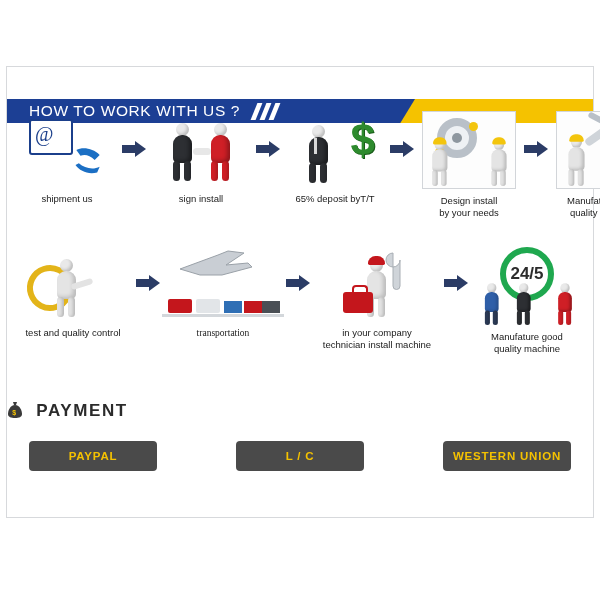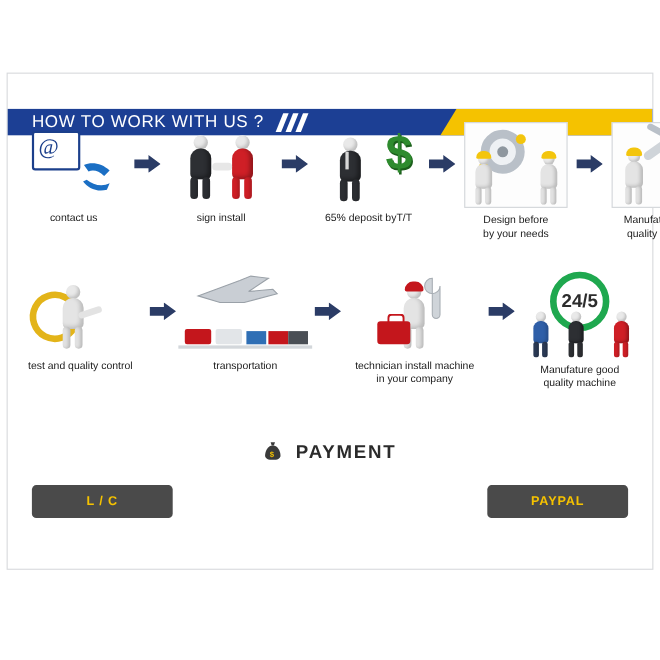--- a/index.html
+++ b/index.html
@@ -300,21 +300,21 @@
     font-weight: bold;
     color: #2c2c2c;
   }
 
   
   .payment-title {
     position: absolute;
     left: 0;
     top: 334px;
     width: 586px;
-    text-align: center;
+    text-align: left;
     font-size: 17px;
     letter-spacing: 1.6px;
     color: #2b2b2b;
     font-weight: bold;
   }
   .pay-icon {
     display: inline-block;
     vertical-align: -3px;
     margin-right: 7px;
   }
@@ -364,21 +364,21 @@
         <div class="thumb">
           <div class="scene">
             <div class="mail-box"></div>
             <div class="mail-at">@</div>
             <svg class="phone" viewBox="0 0 40 36">
               <path d="M6 6 C14 2 26 4 34 12 L28 18 C22 12 16 11 11 13 Z" fill="#1b6fc4"></path>
               <path d="M9 22 C16 28 26 30 34 26 L31 33 C20 36 10 31 5 24 Z" fill="#1b6fc4"></path>
             </svg>
           </div>
         </div>
-        <div class="caption">contact us</div>
+        <div class="caption">shipment us</div>
       </div>
 
       <div class="arrow">
         <svg width="24" height="16" viewBox="0 0 24 16">
             <path d="M0 4 H13 V0 L24 8 L13 16 V12 H0 Z" fill="#2b3c66"></path>
           </svg>
       </div>
 
       <div class="step">
         <div class="thumb">
@@ -445,21 +445,21 @@
             <div class="man" style="position:absolute; right:6px; bottom:2px; transform:scale(0.8); transform-origin:bottom right;">
               <div class="helmet"></div>
                 <div class="head"></div>
                 <div class="body"></div>
                 <div class="legL"></div>
                 <div class="legR"></div>
             </div>
           </div>
         </div>
         <div class="caption">
-          <div>Design before</div>
+          <div>Design install</div>
           <div>by your needs</div>
         </div>
       </div>
 
       <div class="arrow">
         <svg width="24" height="16" viewBox="0 0 24 16">
             <path d="M0 4 H13 V0 L24 8 L13 16 V12 H0 Z" fill="#2b3c66"></path>
           </svg>
       </div>
 
@@ -518,21 +518,21 @@
               <path d="M2 20 L40 6 L50 2 L66 4 L48 16 L70 14 L74 18 L44 26 L22 26 Z" fill="#c9ced4" stroke="#9aa1a8" stroke-width="1"></path>
             </svg>
             <div class="truck" style="left:6px;"></div>
             <div class="truck" style="left:34px; background:#e2e5e8;"></div>
             <div class="container-box" style="left:62px; background:#2f6fb5;"></div>
             <div class="container-box" style="left:82px; background:#c4161c;"></div>
             <div class="container-box" style="left:100px; background:#4a4f55;"></div>
             <div style="position:absolute; left:0; bottom:4px; width:122px; height:3px; background:#d3d7db;"></div>
           </div>
         </div>
-        <div class="caption" style="width:124px;">
+        <div class="caption" style="width:124px;font-family:Liberation Serif, serif;">
           <div>transportation</div>
         </div>
       </div>
 
       <div class="arrow">
         <svg width="24" height="16" viewBox="0 0 24 16">
             <path d="M0 4 H13 V0 L24 8 L13 16 V12 H0 Z" fill="#2b3c66"></path>
           </svg>
       </div>
 
@@ -546,22 +546,22 @@
                 <div class="legL"></div>
                 <div class="legR"></div>
             </div>
             <svg style="position:absolute; left:66px; top:6px;" width="26" height="40" viewBox="0 0 26 40">
               <path d="M10 2 a7 7 0 1 0 7 7 l0 26 a3.5 3.5 0 0 1 -7 0 Z" fill="#cfd4d9" stroke="#a8aeb4" stroke-width="1"></path>
             </svg>
             <div class="toolbox" style="left:26px;"></div>
           </div>
         </div>
         <div class="caption" style="width:132px;">
+          <div>in your company</div>
           <div>technician install machine</div>
-          <div>in your company</div>
         </div>
       </div>
 
       <div class="arrow">
         <svg width="24" height="16" viewBox="0 0 24 16">
             <path d="M0 4 H13 V0 L24 8 L13 16 V12 H0 Z" fill="#2b3c66"></path>
           </svg>
       </div>
 
       <div class="step">
@@ -600,18 +600,19 @@
         <svg width="16" height="18" viewBox="0 0 16 18">
           <path d="M6 1 h4 l-1 3 h-2 z" fill="#3a3a3a"></path>
           <path d="M8 4 C13 4 15 10 15 13 C15 16 12 17 8 17 C4 17 1 16 1 13 C1 10 3 4 8 4 Z" fill="#3a3a3a"></path>
           <text x="8" y="14" font-size="7" fill="#f5c200" text-anchor="middle" font-family="Liberation Sans, sans-serif">$</text>
         </svg>
       </span>
       <span>PAYMENT</span>
     </div>
 
     <div class="pay-row">
+      <div class="pay-btn">PAYPAL</div>
       <div class="pay-btn">L / C</div>
-      <div class="pay-btn">PAYPAL</div>
+      <div class="pay-btn">WESTERN UNION</div>
     </div>
 
   </div>
 </div>
 
 </body></html>

